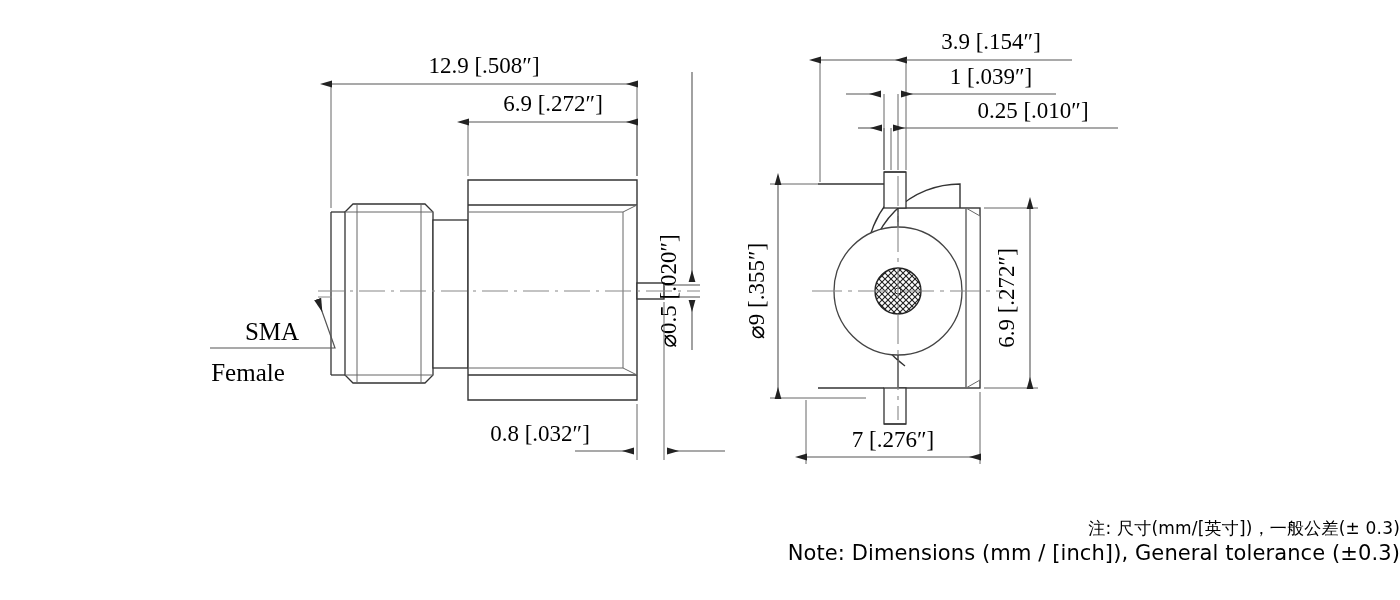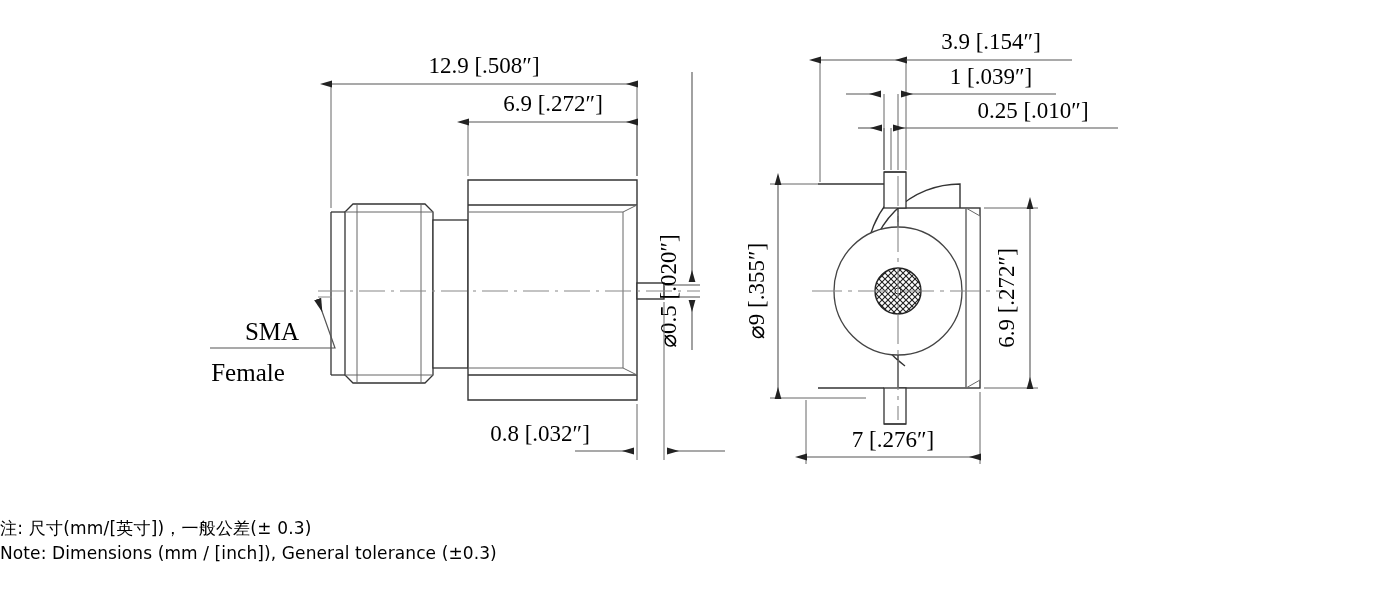--- a/index.html
+++ b/index.html
@@ -20,31 +20,31 @@
     left: 0;
     top: 0;
     width: 1400px;
     height: 600px;
   }
   .note-block {
     position: absolute;
     left: 0;
     top: 516px;
     width: 1400px;
-    text-align: left;
+    text-align: right;
     font-family: "DejaVu Sans", sans-serif;
     color: #000000;
   }
   .note-line-cn {
     font-size: 17px;
     line-height: 25px;
     letter-spacing: 0.2px;
   }
   .note-line-en {
-    font-size: 17px;
+    font-size: 21px;
     line-height: 25px;
     letter-spacing: 0.1px;
   }
 </style>
 </head>
 <body>
 
 <div id="page">
 
   <svg id="drawing" viewBox="0 0 1400 600">

